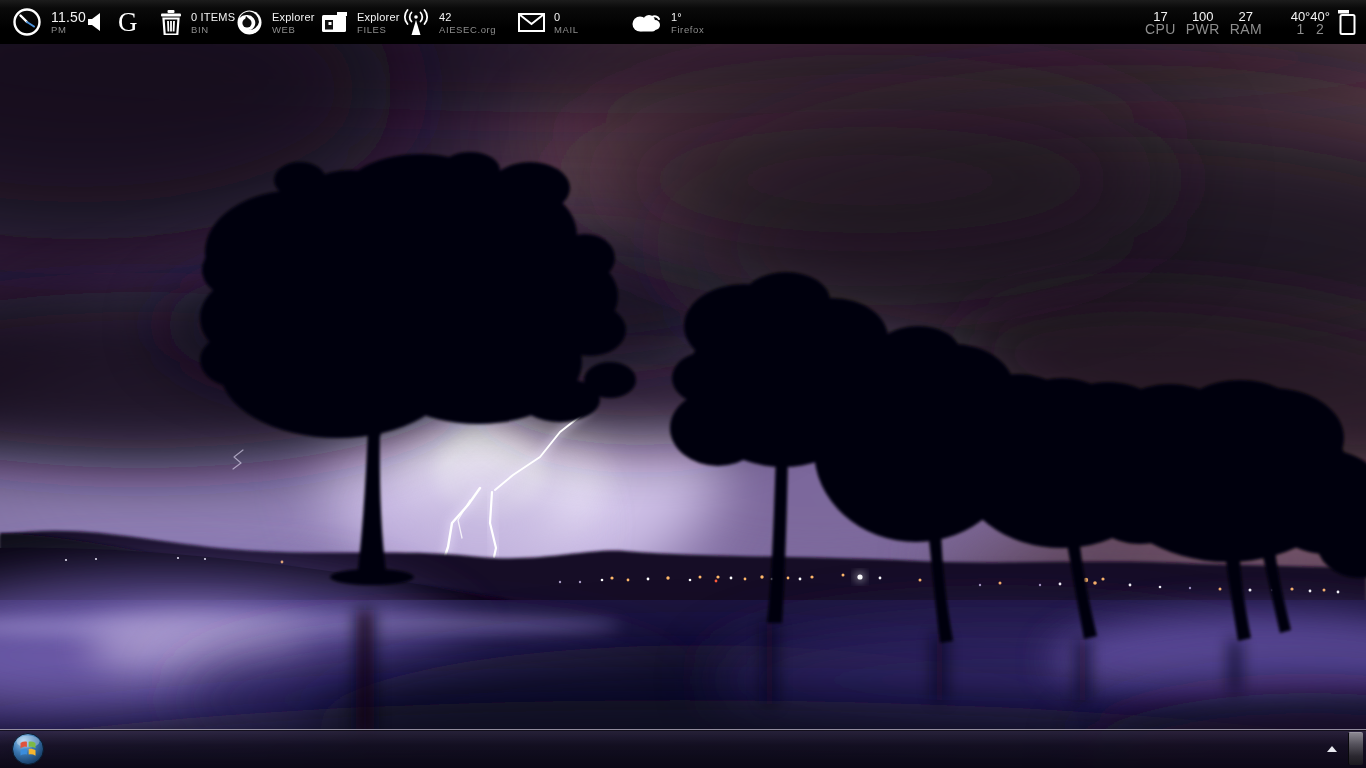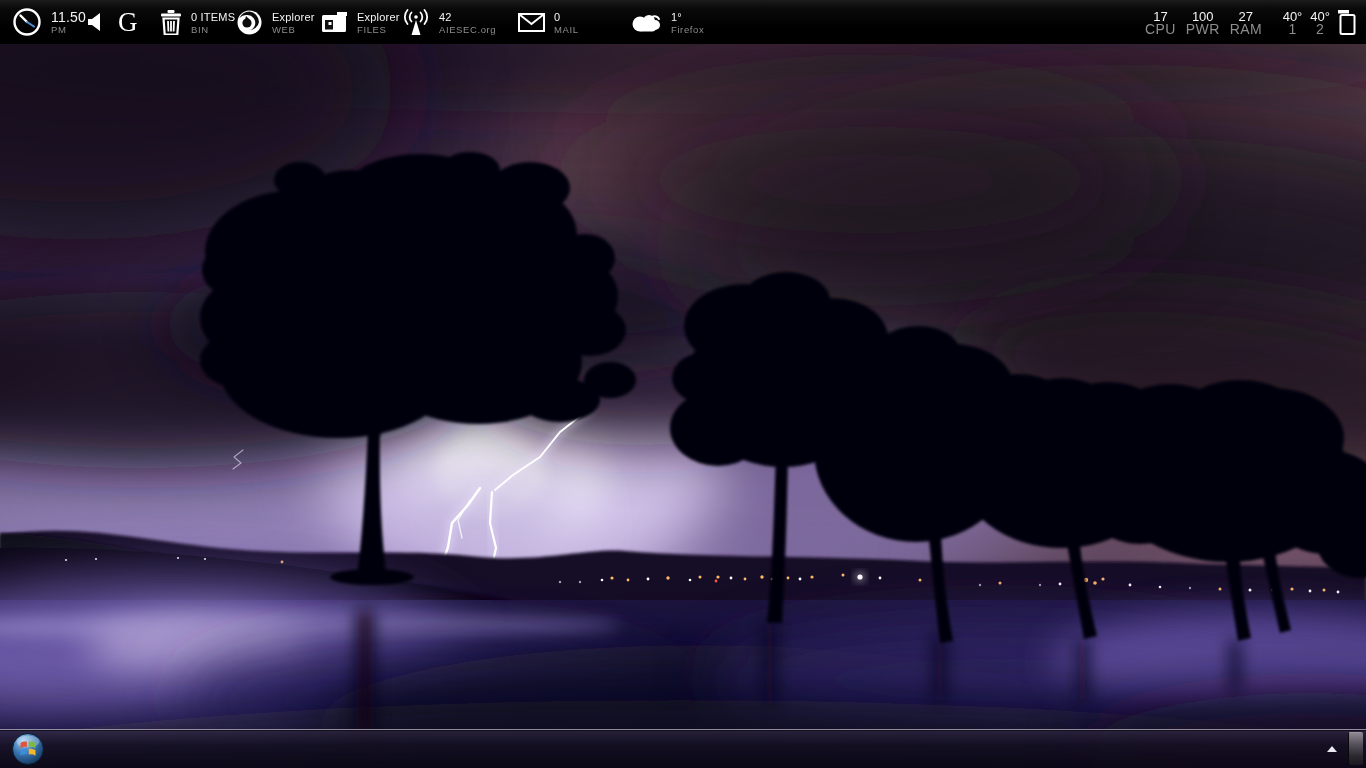--- a/index.html
+++ b/index.html
@@ -377,21 +377,21 @@
           <span class="statlab">PWR</span>
         </div>
         <div class="statcol">
           <span class="statval">27</span>
           <span class="statlab">RAM</span>
         </div>
       </div>
     </div>
 
     <div class="widget" style="right:36px; left:auto">
-      <div class="statcols" style="gap:8px">
+      <div class="statcols" style="gap:0">
         <div class="statcol">
           <span class="statval">40°</span>
           <span class="statlab">1</span>
         </div>
         <div class="statcol">
           <span class="statval">40°</span>
           <span class="statlab">2</span>
         </div>
       </div>
     </div>

